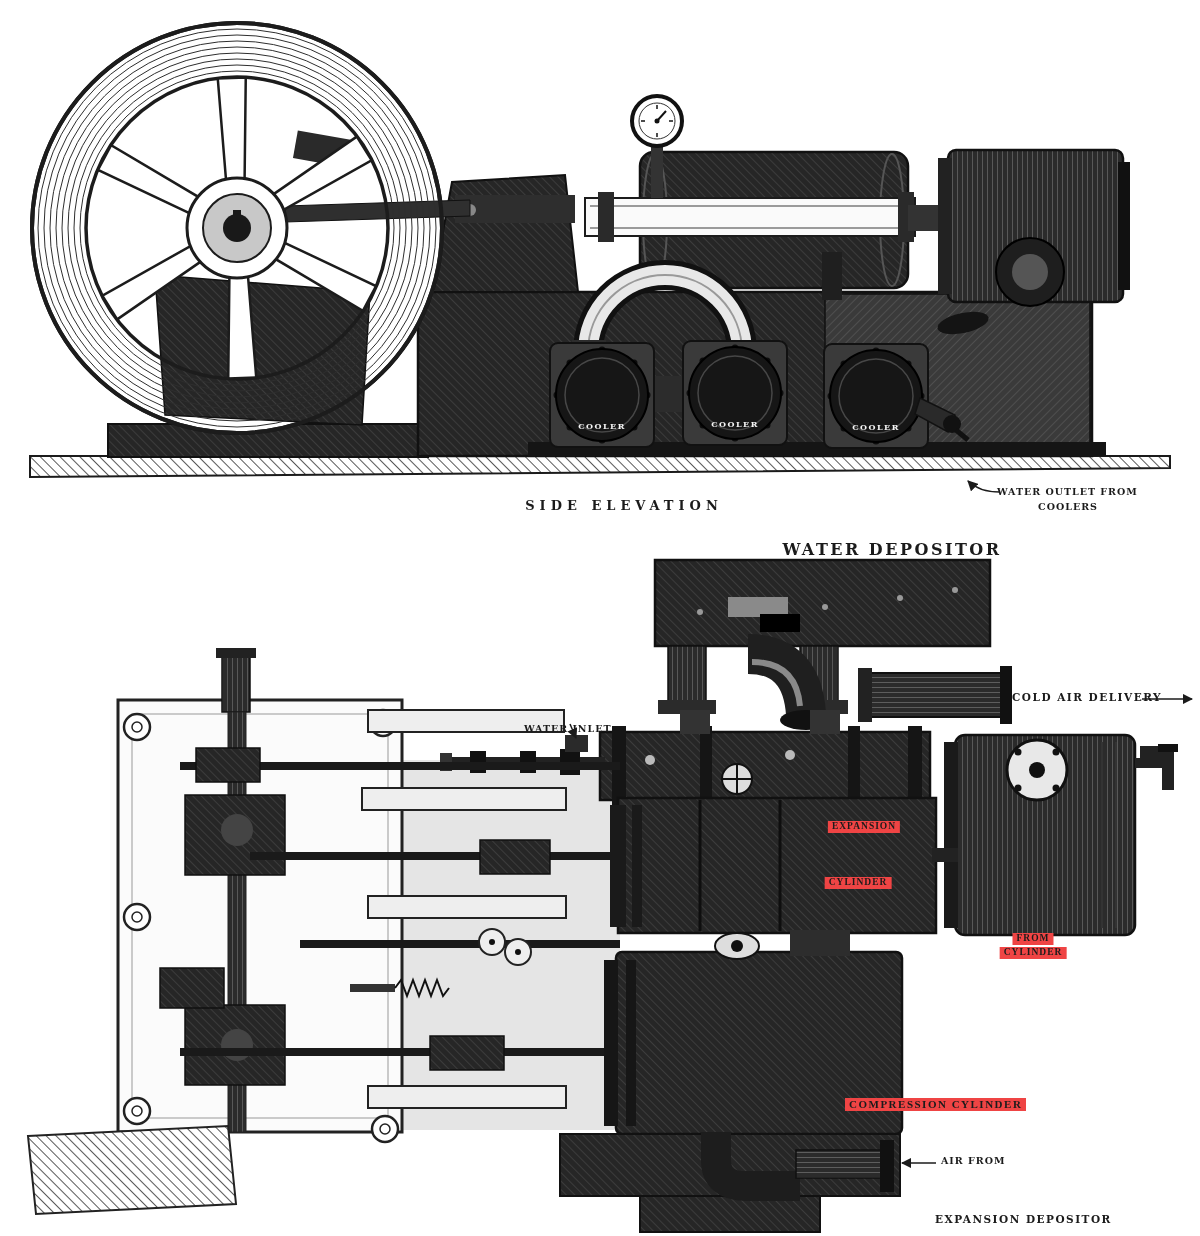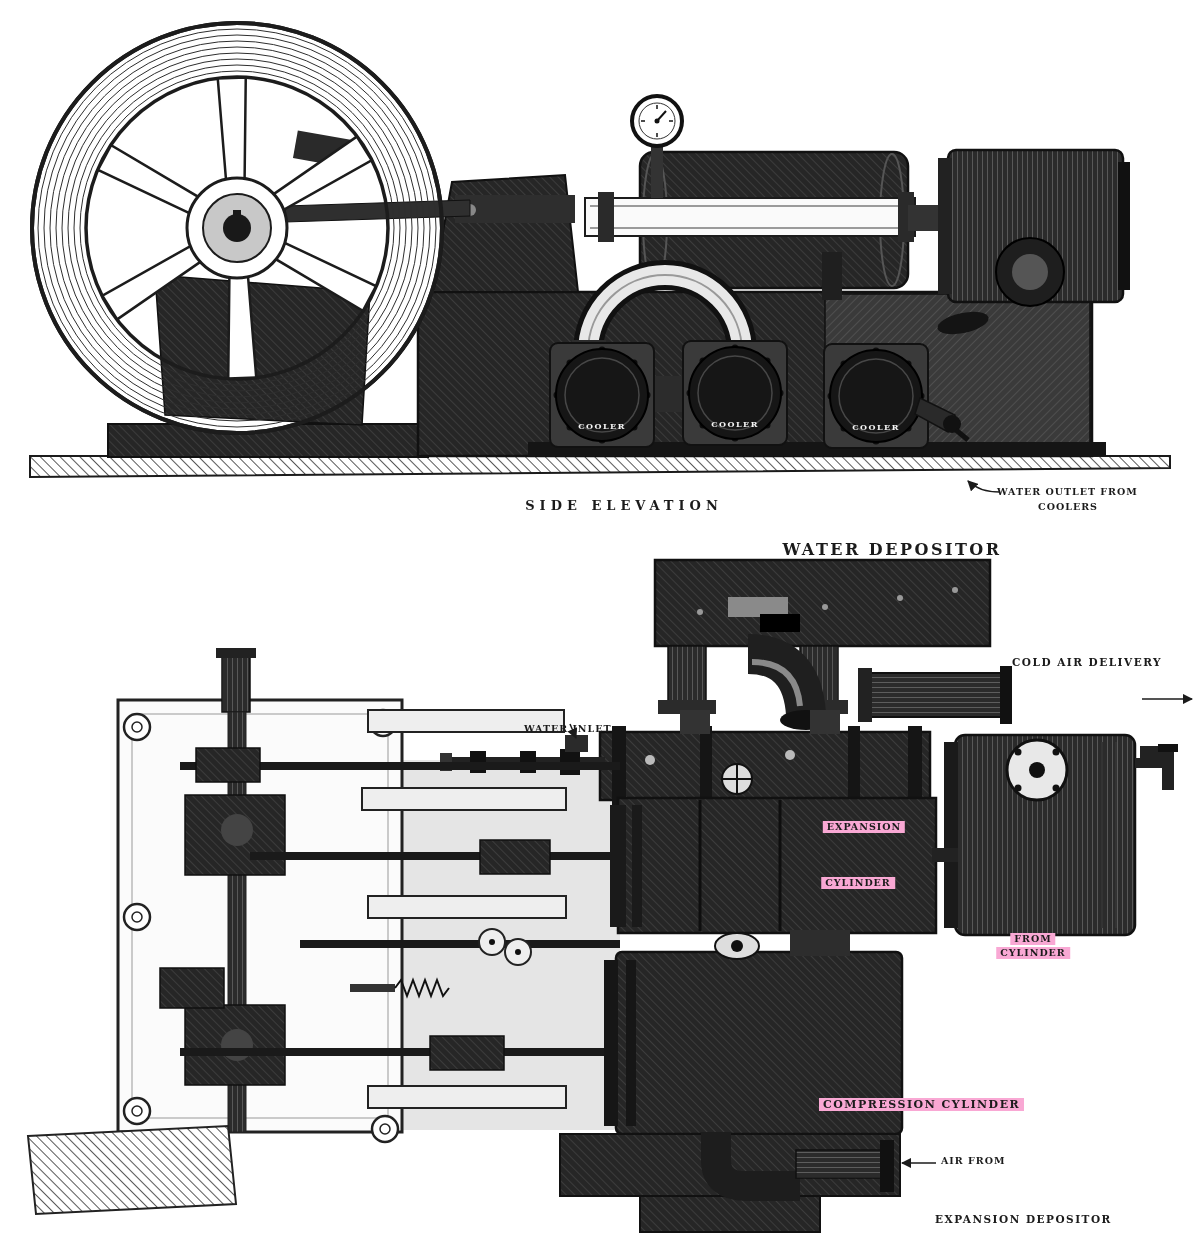--- a/index.html
+++ b/index.html
@@ -9,21 +9,21 @@
   }
   #drawing{position:absolute;left:0;top:0;}
   .lbl{
     position:absolute;color:#1b1b1b;font-weight:bold;white-space:nowrap;
     font-family:"DejaVu Serif","Liberation Serif",serif;
     font-size:11px;letter-spacing:1.5px;line-height:1;
   }
   .lbl.c{transform:translateX(-50%);}
   .lbl.big{font-size:13px;letter-spacing:5px;}
   .lbl.sm{font-size:9.5px;letter-spacing:1px;}
-  .lbl.bg{background:#f9a8d4;padding:1px 4px;}
+  .lbl.bg{background:#ef4444;padding:1px 4px;font-family:Liberation Serif, serif;}
   .cooler-lbl{
     position:absolute;color:#f5f5f5;font-weight:bold;white-space:nowrap;
     font-family:"DejaVu Serif","Liberation Serif",serif;
     font-size:8px;letter-spacing:1.5px;transform:translate(-50%,-50%);margin-top:32px;
   }
 </style>
 </head>
 <body>
 
 <div id="stage">
@@ -352,29 +352,29 @@
 
   <div class="lbl sm" style="left:997px;top:487px;">WATER OUTLET FROM</div>
   <div class="lbl sm c" style="left:1068px;top:502px;">COOLERS</div>
 
   <div class="cooler-lbl" style="left:602px;top:394px;">COOLER</div>
   <div class="cooler-lbl" style="left:735px;top:392px;">COOLER</div>
   <div class="cooler-lbl" style="left:876px;top:395px;">COOLER</div>
 
   <div class="lbl c" style="left:844px;top:542px;font-size:16px;letter-spacing:2.5px;margin-left:48px;">WATER DEPOSITOR</div>
 
-  <div class="lbl" style="left:1012px;top:657px;font-size:10.5px;">COLD AIR DELIVERY</div>
+  <div class="lbl" style="left:1012px;top:692px;font-size:10.5px;">COLD AIR DELIVERY</div>
 
   <div class="lbl sm" style="left:524px;top:724px;">WATER INLET</div>
 
   <div class="lbl sm c bg" style="left:864px;top:821px;">EXPANSION</div>
   <div class="lbl sm c bg" style="left:858px;top:877px;">CYLINDER</div>
 
   <div class="lbl sm c bg" style="left:1033px;top:933px;">FROM</div>
   <div class="lbl sm c bg" style="left:1033px;top:947px;">CYLINDER</div>
 
-  <div class="lbl bg" style="left:819px;top:1098px;">COMPRESSION CYLINDER</div>
+  <div class="lbl bg" style="left:845px;top:1098px;">COMPRESSION CYLINDER</div>
 
   <div class="lbl sm" style="left:941px;top:1156px;">AIR FROM</div>
 
   <div class="lbl" style="left:935px;top:1214px;font-size:10.5px;">EXPANSION DEPOSITOR</div>
 
 </div>
 
 </body></html>

